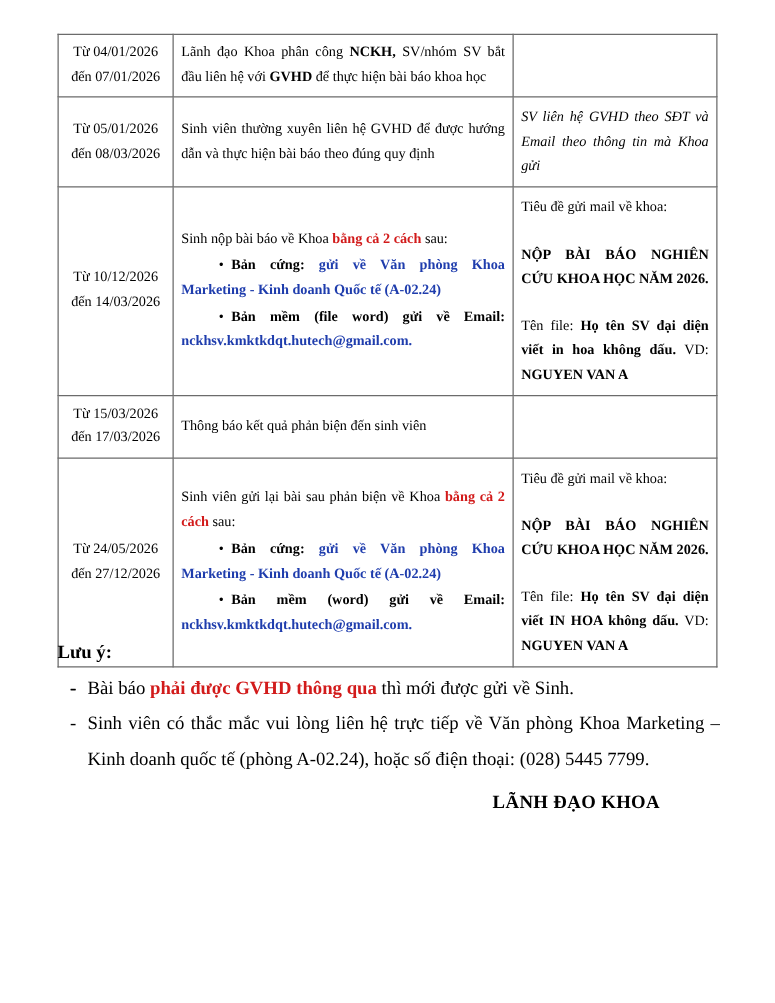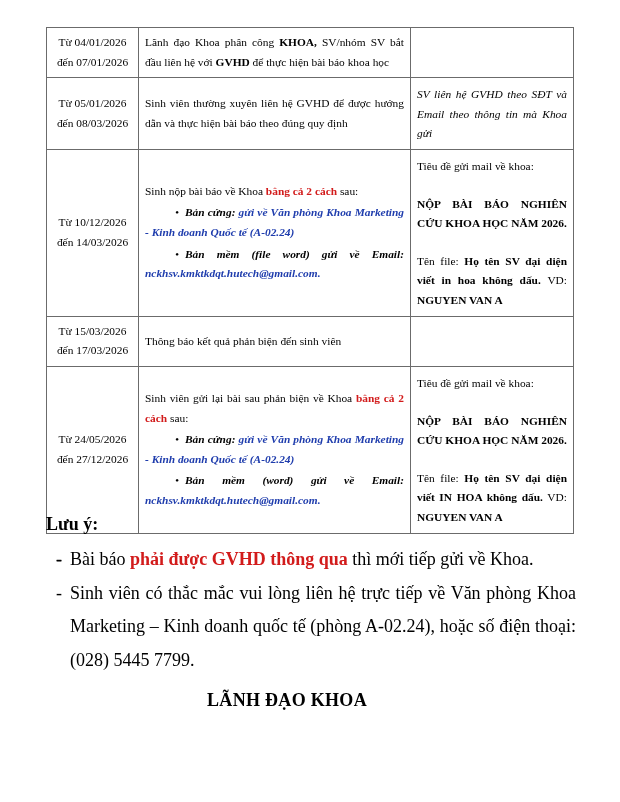--- a/index.html
+++ b/index.html
@@ -71,21 +71,20 @@
   .blue { color: #1f3dad; font-weight: bold; }
 
   .para { margin: 0; }
   .para + .para { margin-top: 18px; }
 
   
   ul.bullets {
     margin: 2px 0 0 0;
     padding: 0 0 0 0;
     list-style: none;
-    font-style: italic;
   }
   ul.bullets li {
     position: relative;
     margin: 2px 0 0 0;
     padding-left: 0;
     text-align: justify;
     text-justify: inter-word;
     text-indent: 30px;
   }
   ul.bullets li .dot {
@@ -93,21 +92,21 @@
     width: 10px;
     text-indent: 0;
   }
 
   
   .notes {
     position: absolute;
     left: 46px;
     top: 508px;
     width: 530px;
-    font-size: 18px;
+    font-size: 15px;
     line-height: 1.88;
   }
   .notes-title {
     font-weight: bold;
     margin: 0 0 1px 0;
   }
   .note-item {
     margin: 0;
     padding-left: 24px;
     position: relative;
@@ -115,21 +114,21 @@
     text-justify: inter-word;
   }
   .note-item .dash {
     position: absolute;
     left: 10px;
     top: 0;
   }
 
   .signature {
     margin-top: 6px;
-    text-align: center;
+    text-align: right;
     padding-right: 48px;
     font-weight: bold;
     letter-spacing: 0.3px;
   }
 </style>
 </head>
 <body>
 
 <div class="page">
 
@@ -140,21 +139,21 @@
       <col class="col-note">
     </colgroup>
     <tbody>
 
       <tr>
         <td class="cell-date">
           <span class="date-line">Từ 04/01/2026</span>
           <span class="date-line">đến 07/01/2026</span>
         </td>
         <td class="cell-content">
-          <p class="para"><span>Lãnh đạo Khoa phân công </span><span class="b">KHOA,</span><span> SV/nhóm SV bắt đầu liên hệ với </span><span class="b">GVHD</span><span> để thực hiện bài báo khoa học</span></p>
+          <p class="para"><span>Lãnh đạo Khoa phân công </span><span class="b">NCKH,</span><span> SV/nhóm SV bắt đầu liên hệ với </span><span class="b">GVHD</span><span> để thực hiện bài báo khoa học</span></p>
         </td>
         <td class="cell-note cell-empty"></td>
       </tr>
 
       <tr>
         <td class="cell-date">
           <span class="date-line">Từ 05/01/2026</span>
           <span class="date-line">đến 08/03/2026</span>
         </td>
         <td class="cell-content">
@@ -219,21 +218,21 @@
 
   <div class="notes">
     <p class="notes-title">Lưu ý:</p>
 
     <p class="note-item">
       <span class="dash">-</span>
     </p>
 
     <p class="note-item">
       <span class="dash">-</span>
-      <span>Bài báo </span><span class="red">phải được GVHD thông qua</span><span> thì mới tiếp gửi về Khoa.</span>
+      <span>Bài báo </span><span class="red">phải được GVHD thông qua</span><span> thì mới được gửi về Sinh.</span>
     </p>
 
     <p class="note-item">
       <span class="dash">-</span>
       <span>Sinh viên có thắc mắc vui lòng liên hệ trực tiếp về Văn phòng Khoa Marketing – Kinh doanh quốc tế (phòng A-02.24), hoặc số điện thoại: (028) 5445 7799.</span>
     </p>
 
     <p class="signature">LÃNH ĐẠO KHOA</p>
   </div>
 

